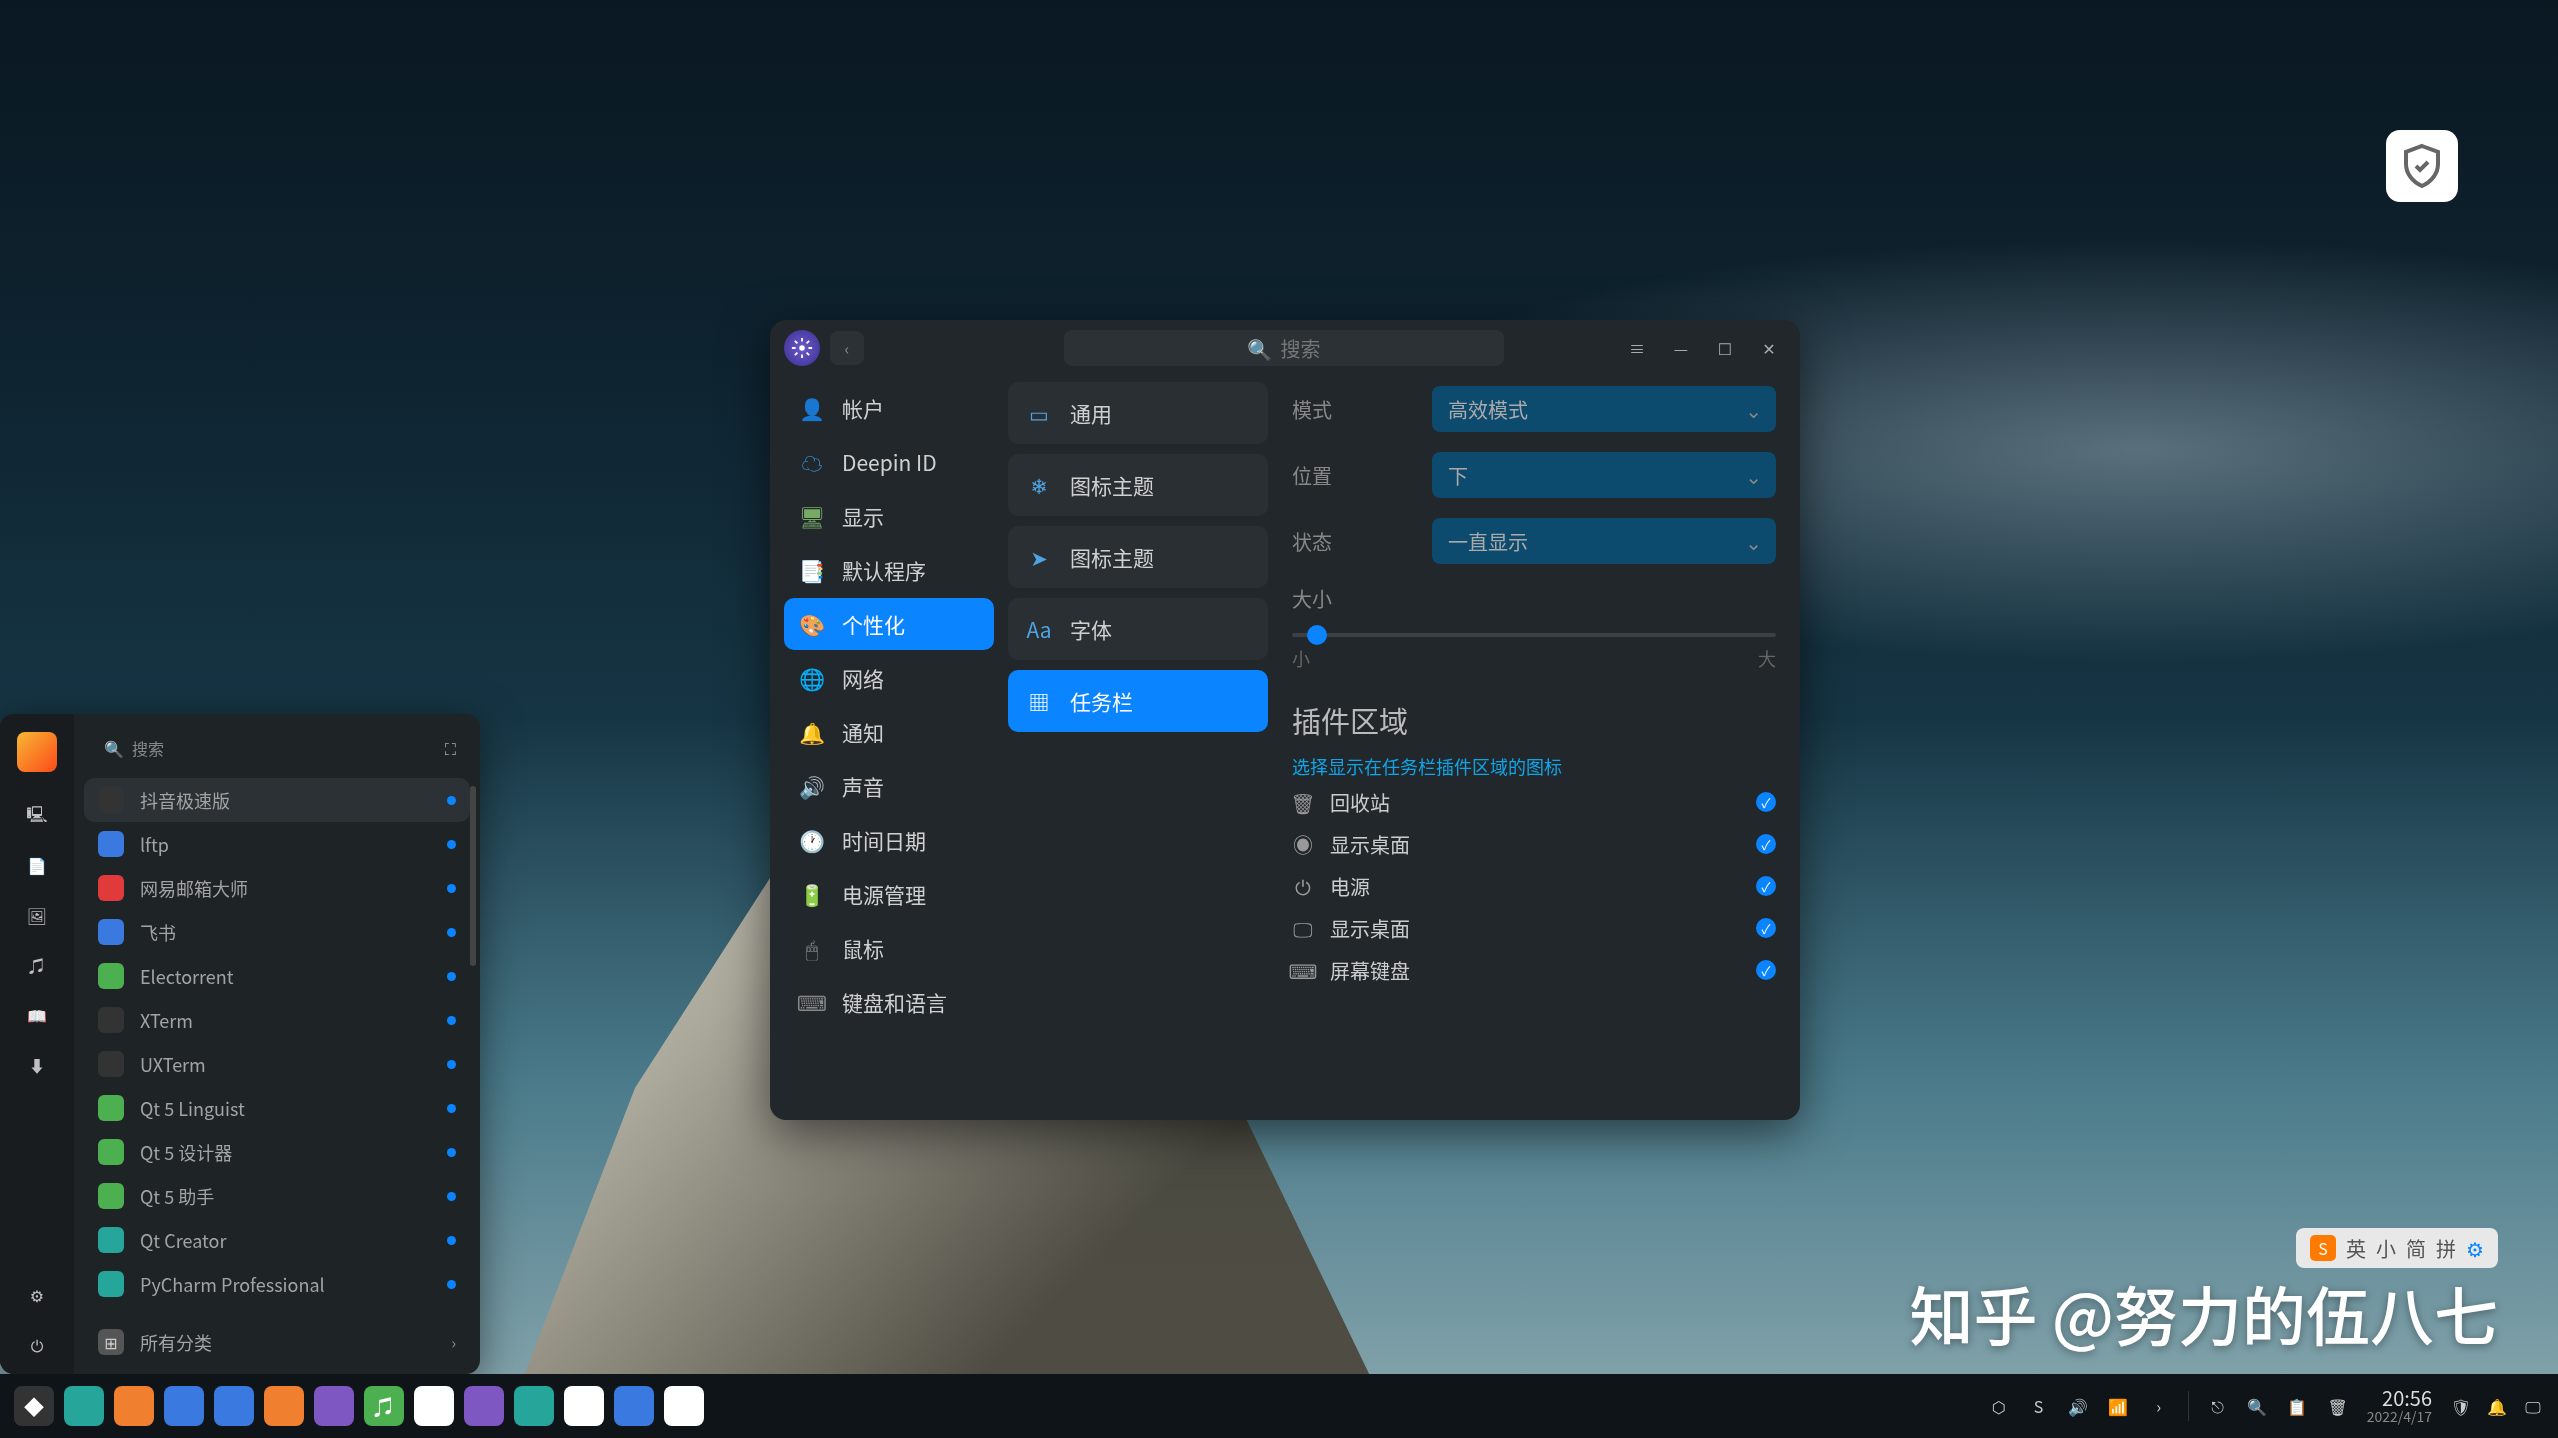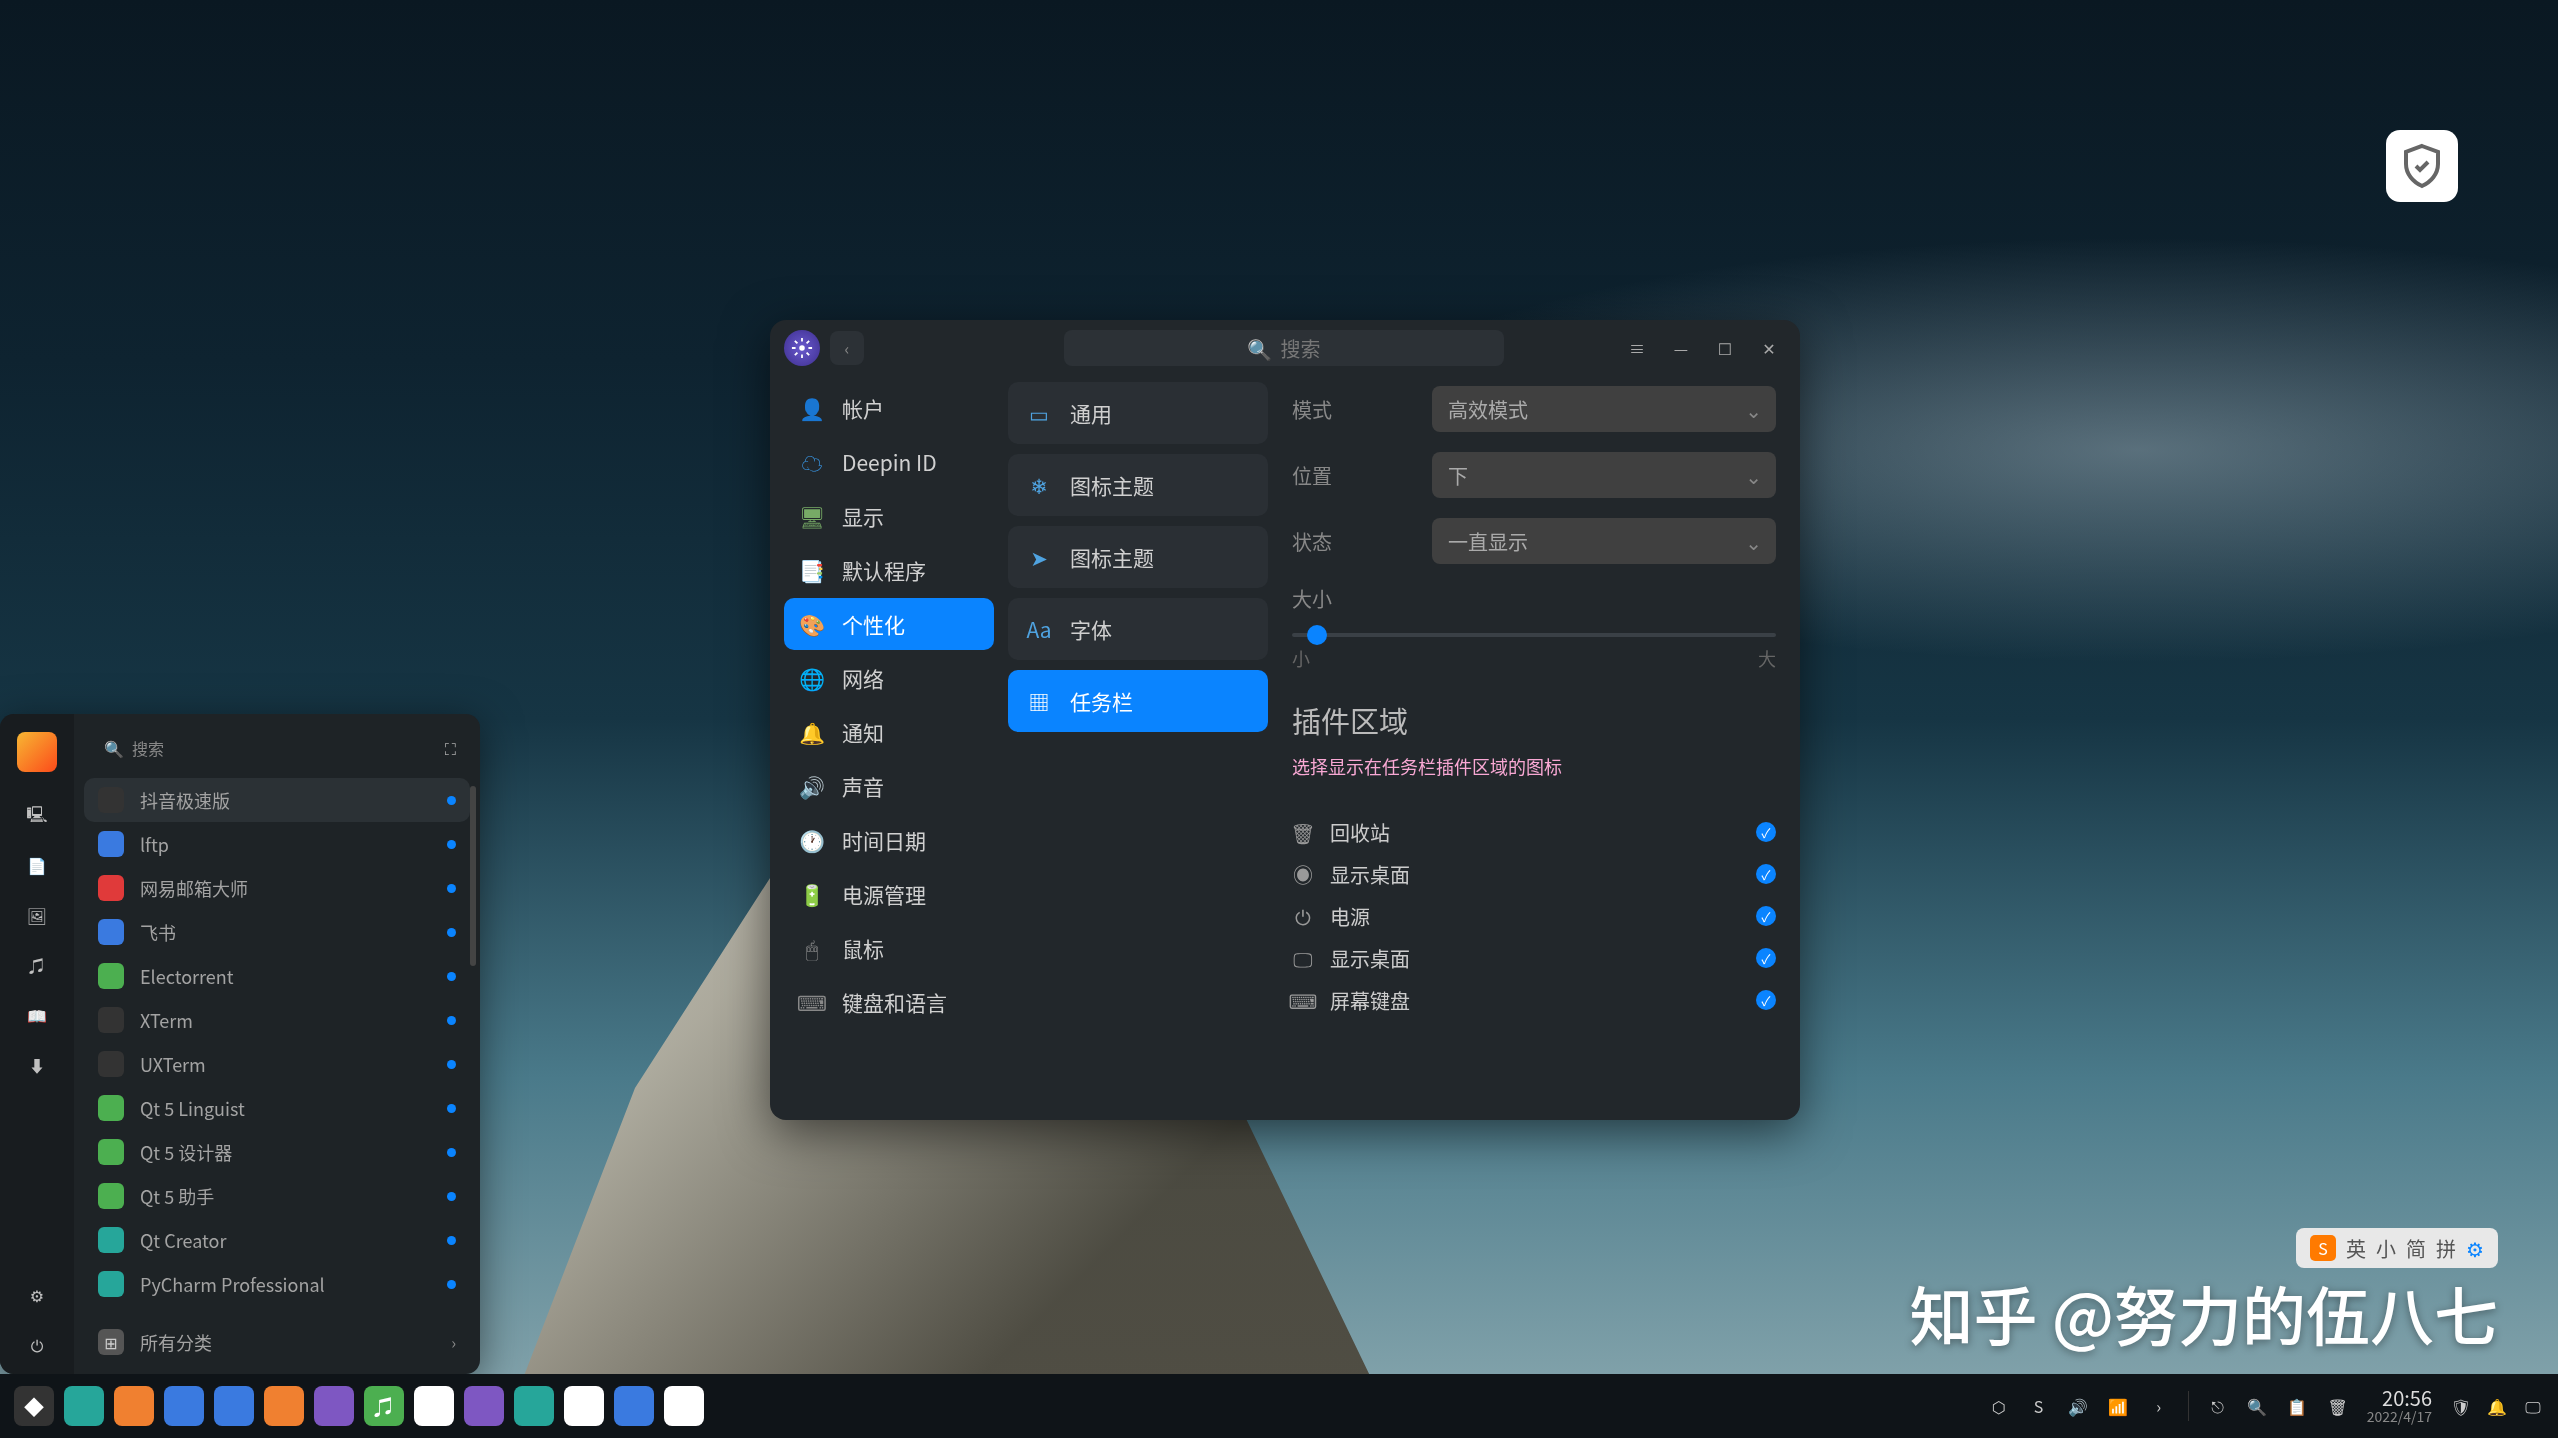--- a/index.html
+++ b/index.html
@@ -85,31 +85,31 @@
   height: 62px; background: #2a2f34; border-radius: 10px; display: flex; align-items: center;
   padding: 0 18px; gap: 18px; font-size: 21px; color: #d0d0d0; cursor: pointer;
 }
 .sub-item.active { background: #0a84ff; color: #fff; }
 .sub-item .sicon2 { width: 26px; height: 26px; display:flex;align-items:center;justify-content:center; color:#4fa3e0; }
 .sub-item.active .sicon2 { color: #fff; }
 .settings-content { flex: 1; padding: 4px 10px; overflow-y: auto; }
 .form-row { display: flex; align-items: center; margin-bottom: 20px; }
 .form-row .flabel { width: 140px; font-size: 20px; color: #888; }
 .form-row .fselect {
-  flex: 1; height: 46px; background: #404040; border-radius: 8px; display: flex; align-items: center;
+  flex: 1; height: 46px; background: #0c4a6e; border-radius: 8px; display: flex; align-items: center;
   padding: 0 16px; color: #aaa; font-size: 20px; position: relative;
 }
 .form-row .fselect::after { content: "⌄"; position: absolute; right: 14px; color: #888; font-size: 20px; }
 .slider-row { margin-bottom: 0; }
 .slider-row .flabel { font-size: 20px; color: #888; margin-bottom: 14px; display:block; }
 .slider-track { height: 4px; background: #3a4046; border-radius: 2px; position: relative; margin: 20px 0 8px 0; }
 .slider-thumb { position: absolute; left: 3%; top: -8px; width: 20px; height: 20px; border-radius: 50%; background: #0a84ff; }
 .slider-labels { display: flex; justify-content: space-between; font-size: 18px; color: #666; }
 .section-title { font-size: 29px; color: #bbb; margin: 28px 0 12px 0; }
-.section-desc { font-size: 18px; color: #f9a8d4; margin-bottom: 32px; }
+.section-desc { font-size: 18px; color: #0ea5e9; margin-bottom: 2px; }
 .plugin-row {
   height: 42px; display: flex; align-items: center; gap: 16px; font-size: 20px; color: #ccc;
 }
 .plugin-row .picon { width: 22px; height: 22px; color: #999; display:flex;align-items:center;justify-content:center; }
 .plugin-row .plabel { flex: 1; }
 .plugin-row .check { width: 20px; height: 20px; border-radius: 50%; background: #0a84ff; display:flex;align-items:center;justify-content:center;color:#fff;font-size:13px; }
 
 .taskbar {
   position: absolute; left: 0; right: 0; bottom: 0; height: 64px; background: #0f1418;
   display: flex; align-items: center; padding: 0 14px;

